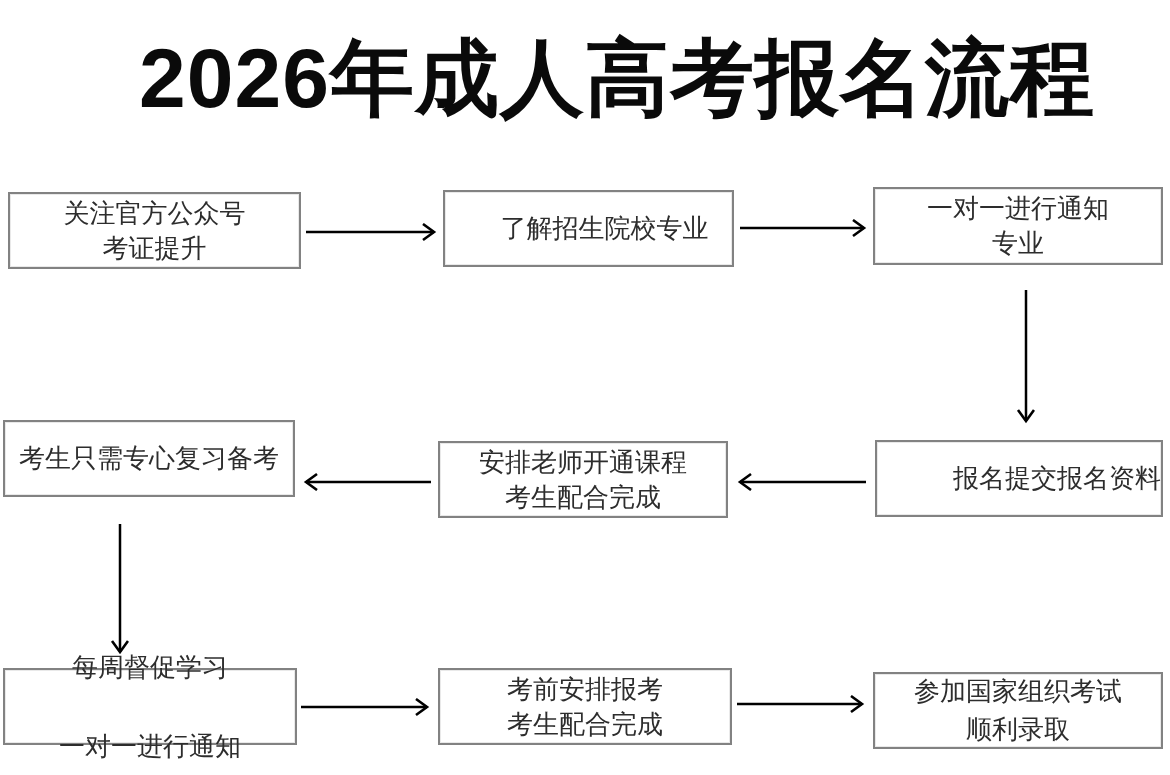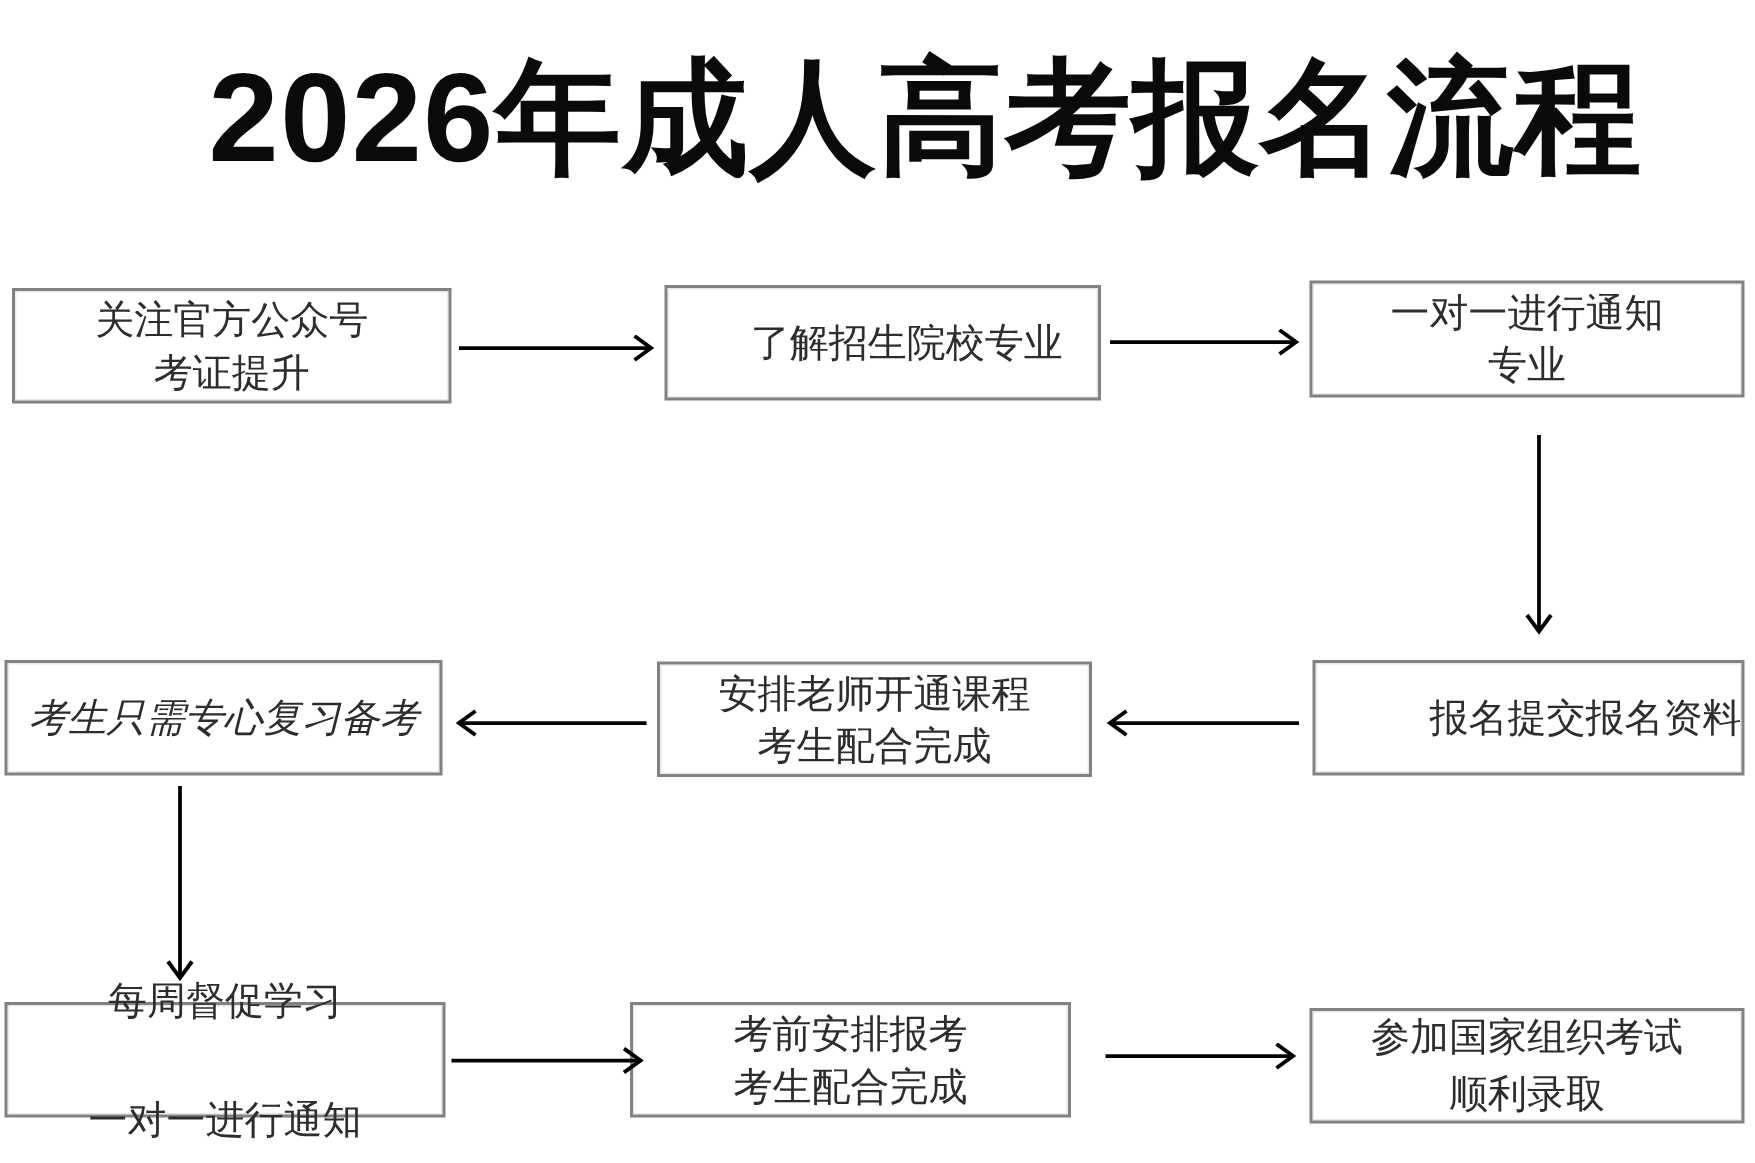--- a/index.html
+++ b/index.html
@@ -51,23 +51,23 @@
     top: 0;
     left: 0;
     pointer-events: none;
   }
   
   .b1 { left: 8px;   top: 192px; width: 293px; height: 77px; }
   .b2 { left: 443px; top: 190px; width: 291px; height: 77px; padding-left: 32px; }
   .b3 { left: 873px; top: 187px; width: 290px; height: 78px; }
   .b4 { left: 875px; top: 440px; width: 288px; height: 77px; align-items: flex-end; }
   .b5 { left: 438px; top: 441px; width: 290px; height: 77px; }
-  .b6 { left: 3px;   top: 440px; width: 292px; height: 77px; font-style: italic; }
+  .b6 { left: 3px;   top: 420px; width: 292px; height: 77px; }
   .b7 { left: 3px;   top: 668px; width: 294px; height: 77px; gap: 44px; }
-  .b8 { left: 420px; top: 668px; width: 294px; height: 77px; }
+  .b8 { left: 438px; top: 668px; width: 294px; height: 77px; }
   .b9 { left: 873px; top: 672px; width: 290px; height: 77px; justify-content: space-between; }
 </style>
 </head>
 <body>
 
 <div class="page">
 
   <div class="title">2026年成人高考报名流程</div>
 
   <div class="flow-box b1">

